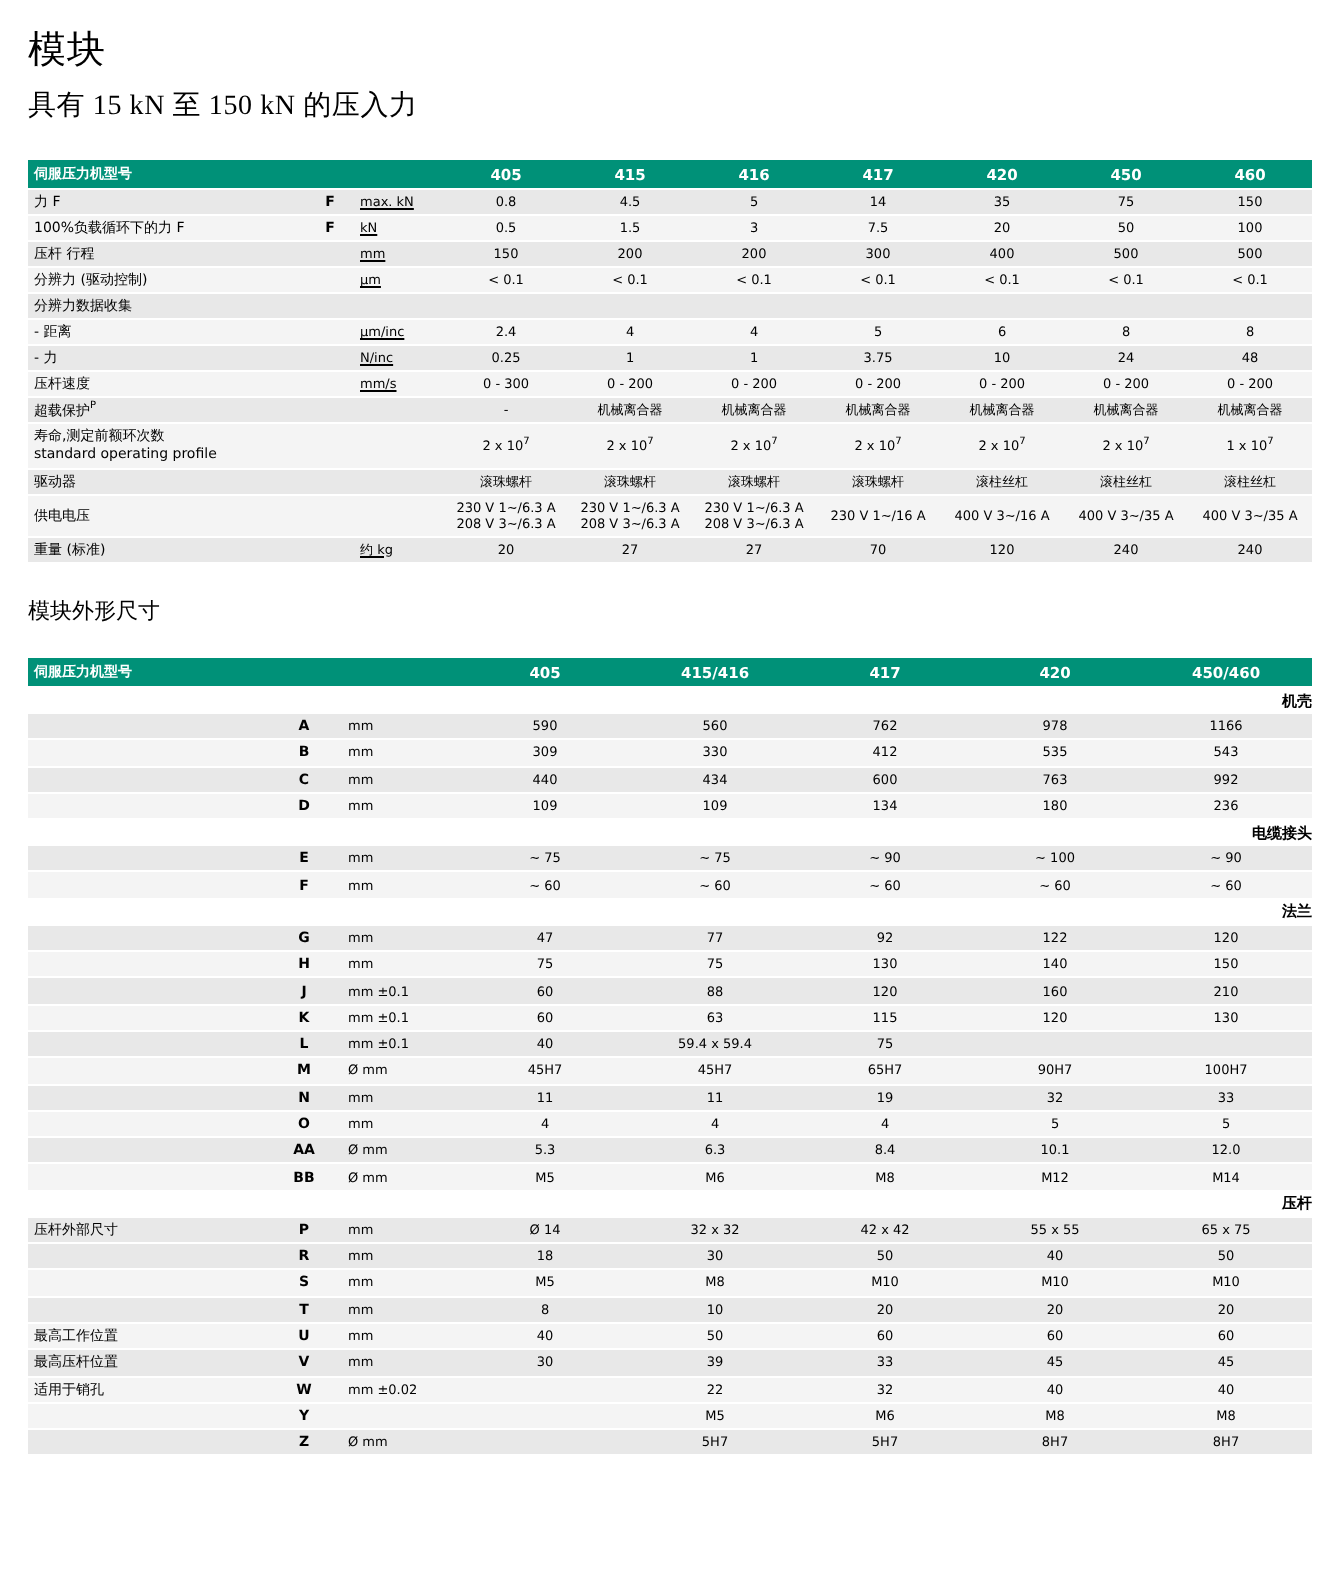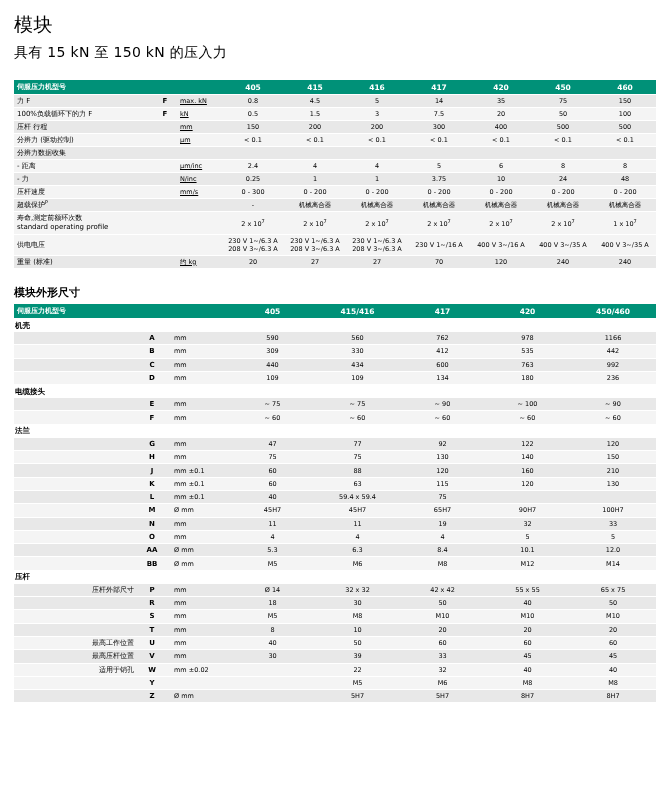--- a/index.html
+++ b/index.html
@@ -25,25 +25,26 @@
     font-size: 19px;
     font-weight: normal;
     margin: 2px 0 6px 0;
     letter-spacing: 0.5px;
   }
   h2.subtitle {
     font-size: 14px;
     font-weight: normal;
     margin: 0 0 18px 0;
     letter-spacing: 0.3px;
+    font-family: Liberation Serif, serif;
   }
   h3.section {
     font-size: 11px;
-    font-weight: bold;
-    margin: 16px 0 4px 0;
+    font-weight: normal;
+    margin: 16px 0 16px 0;
   }
   table {
     border-collapse: collapse;
     width: 642px;
     table-layout: fixed;
     font-size: 7px;
   }
   table td, table th {
     border: 0;
     padding: 0;
@@ -126,27 +127,27 @@
     border-bottom: 1px solid #ffffff;
     background: #e8e8e8;
   }
   .t2 tr.alt td {
     background: #f4f4f4;
   }
   .t2 tr.group td {
     background: #ffffff;
     font-weight: bold;
     font-size: 7.5px;
-    text-align: left;
+    text-align: right;
     padding-left: 1px;
     height: 13px;
     border-bottom: 0;
   }
   .t2 td.label {
-    text-align: right;
+    text-align: left;
     padding-left: 3px;
     font-size: 7px;
   }
   .t2 td.sym {
     text-align: center;
     font-weight: bold;
     font-size: 7px;
   }
   .t2 td.unit {
     text-align: left;
@@ -308,20 +309,32 @@
         <td class="sym tall"></td>
         <td class="unit tall"></td>
         <td class="val tall"><span>2 x 10</span><span class="sup">7</span></td>
         <td class="val tall"><span>2 x 10</span><span class="sup">7</span></td>
         <td class="val tall"><span>2 x 10</span><span class="sup">7</span></td>
         <td class="val tall"><span>2 x 10</span><span class="sup">7</span></td>
         <td class="val tall"><span>2 x 10</span><span class="sup">7</span></td>
         <td class="val tall"><span>2 x 10</span><span class="sup">7</span></td>
         <td class="val tall"><span>1 x 10</span><span class="sup">7</span></td>
       </tr>
+      <tr>
+        <td class="label">驱动器</td>
+        <td class="sym"></td>
+        <td class="unit"></td>
+        <td class="val">滚珠螺杆</td>
+        <td class="val">滚珠螺杆</td>
+        <td class="val">滚珠螺杆</td>
+        <td class="val">滚珠螺杆</td>
+        <td class="val">滚柱丝杠</td>
+        <td class="val">滚柱丝杠</td>
+        <td class="val">滚柱丝杠</td>
+      </tr>
       <tr class="alt">
         <td class="label tall2">供电电压</td>
         <td class="sym tall2"></td>
         <td class="unit tall2"></td>
         <td class="val tall2" style="white-space:pre-line">230 V 1~/6.3 A
 208 V 3~/6.3 A</td>
         <td class="val tall2" style="white-space:pre-line">230 V 1~/6.3 A
 208 V 3~/6.3 A</td>
         <td class="val tall2" style="white-space:pre-line">230 V 1~/6.3 A
 208 V 3~/6.3 A</td>
@@ -383,21 +396,21 @@
         <td class="val">1166</td>
       </tr>
       <tr class="alt">
         <td class="label"></td>
         <td class="sym">B</td>
         <td class="unit">mm</td>
         <td class="val">309</td>
         <td class="val">330</td>
         <td class="val">412</td>
         <td class="val">535</td>
-        <td class="val">442</td>
+        <td class="val">543</td>
       </tr>
       <tr>
         <td class="label"></td>
         <td class="sym">C</td>
         <td class="unit">mm</td>
         <td class="val">440</td>
         <td class="val">434</td>
         <td class="val">600</td>
         <td class="val">763</td>
         <td class="val">992</td>

